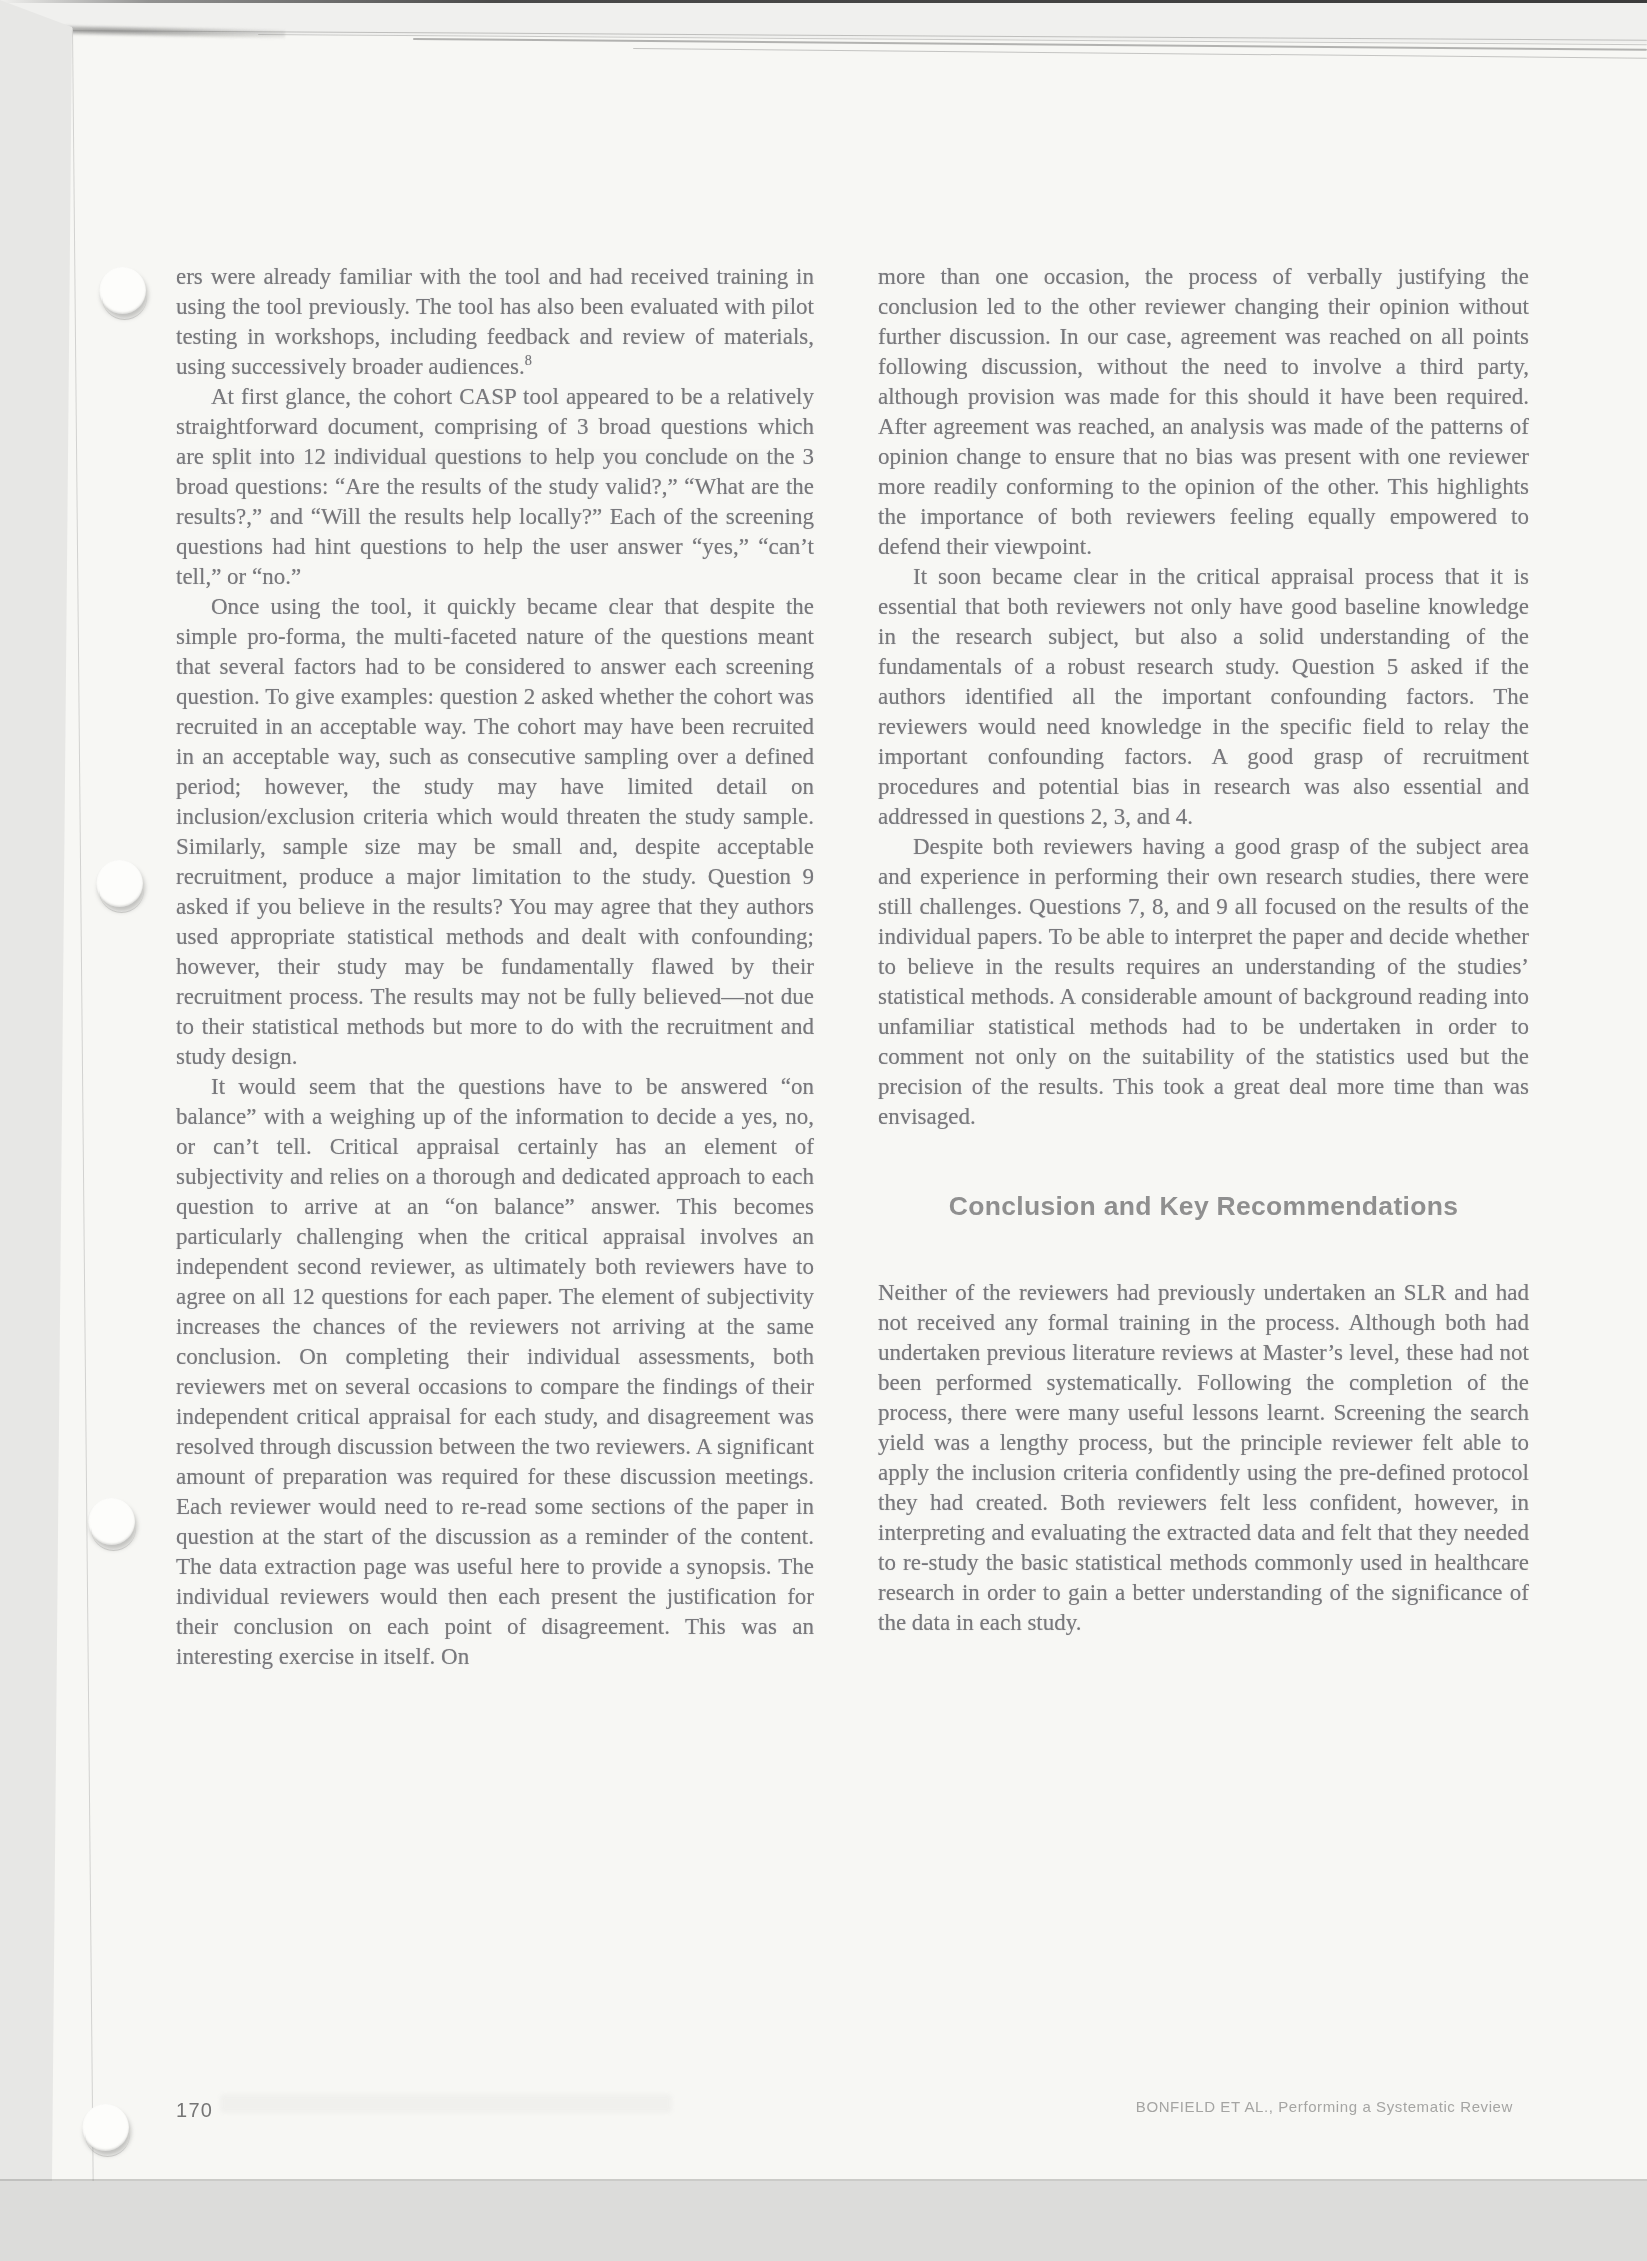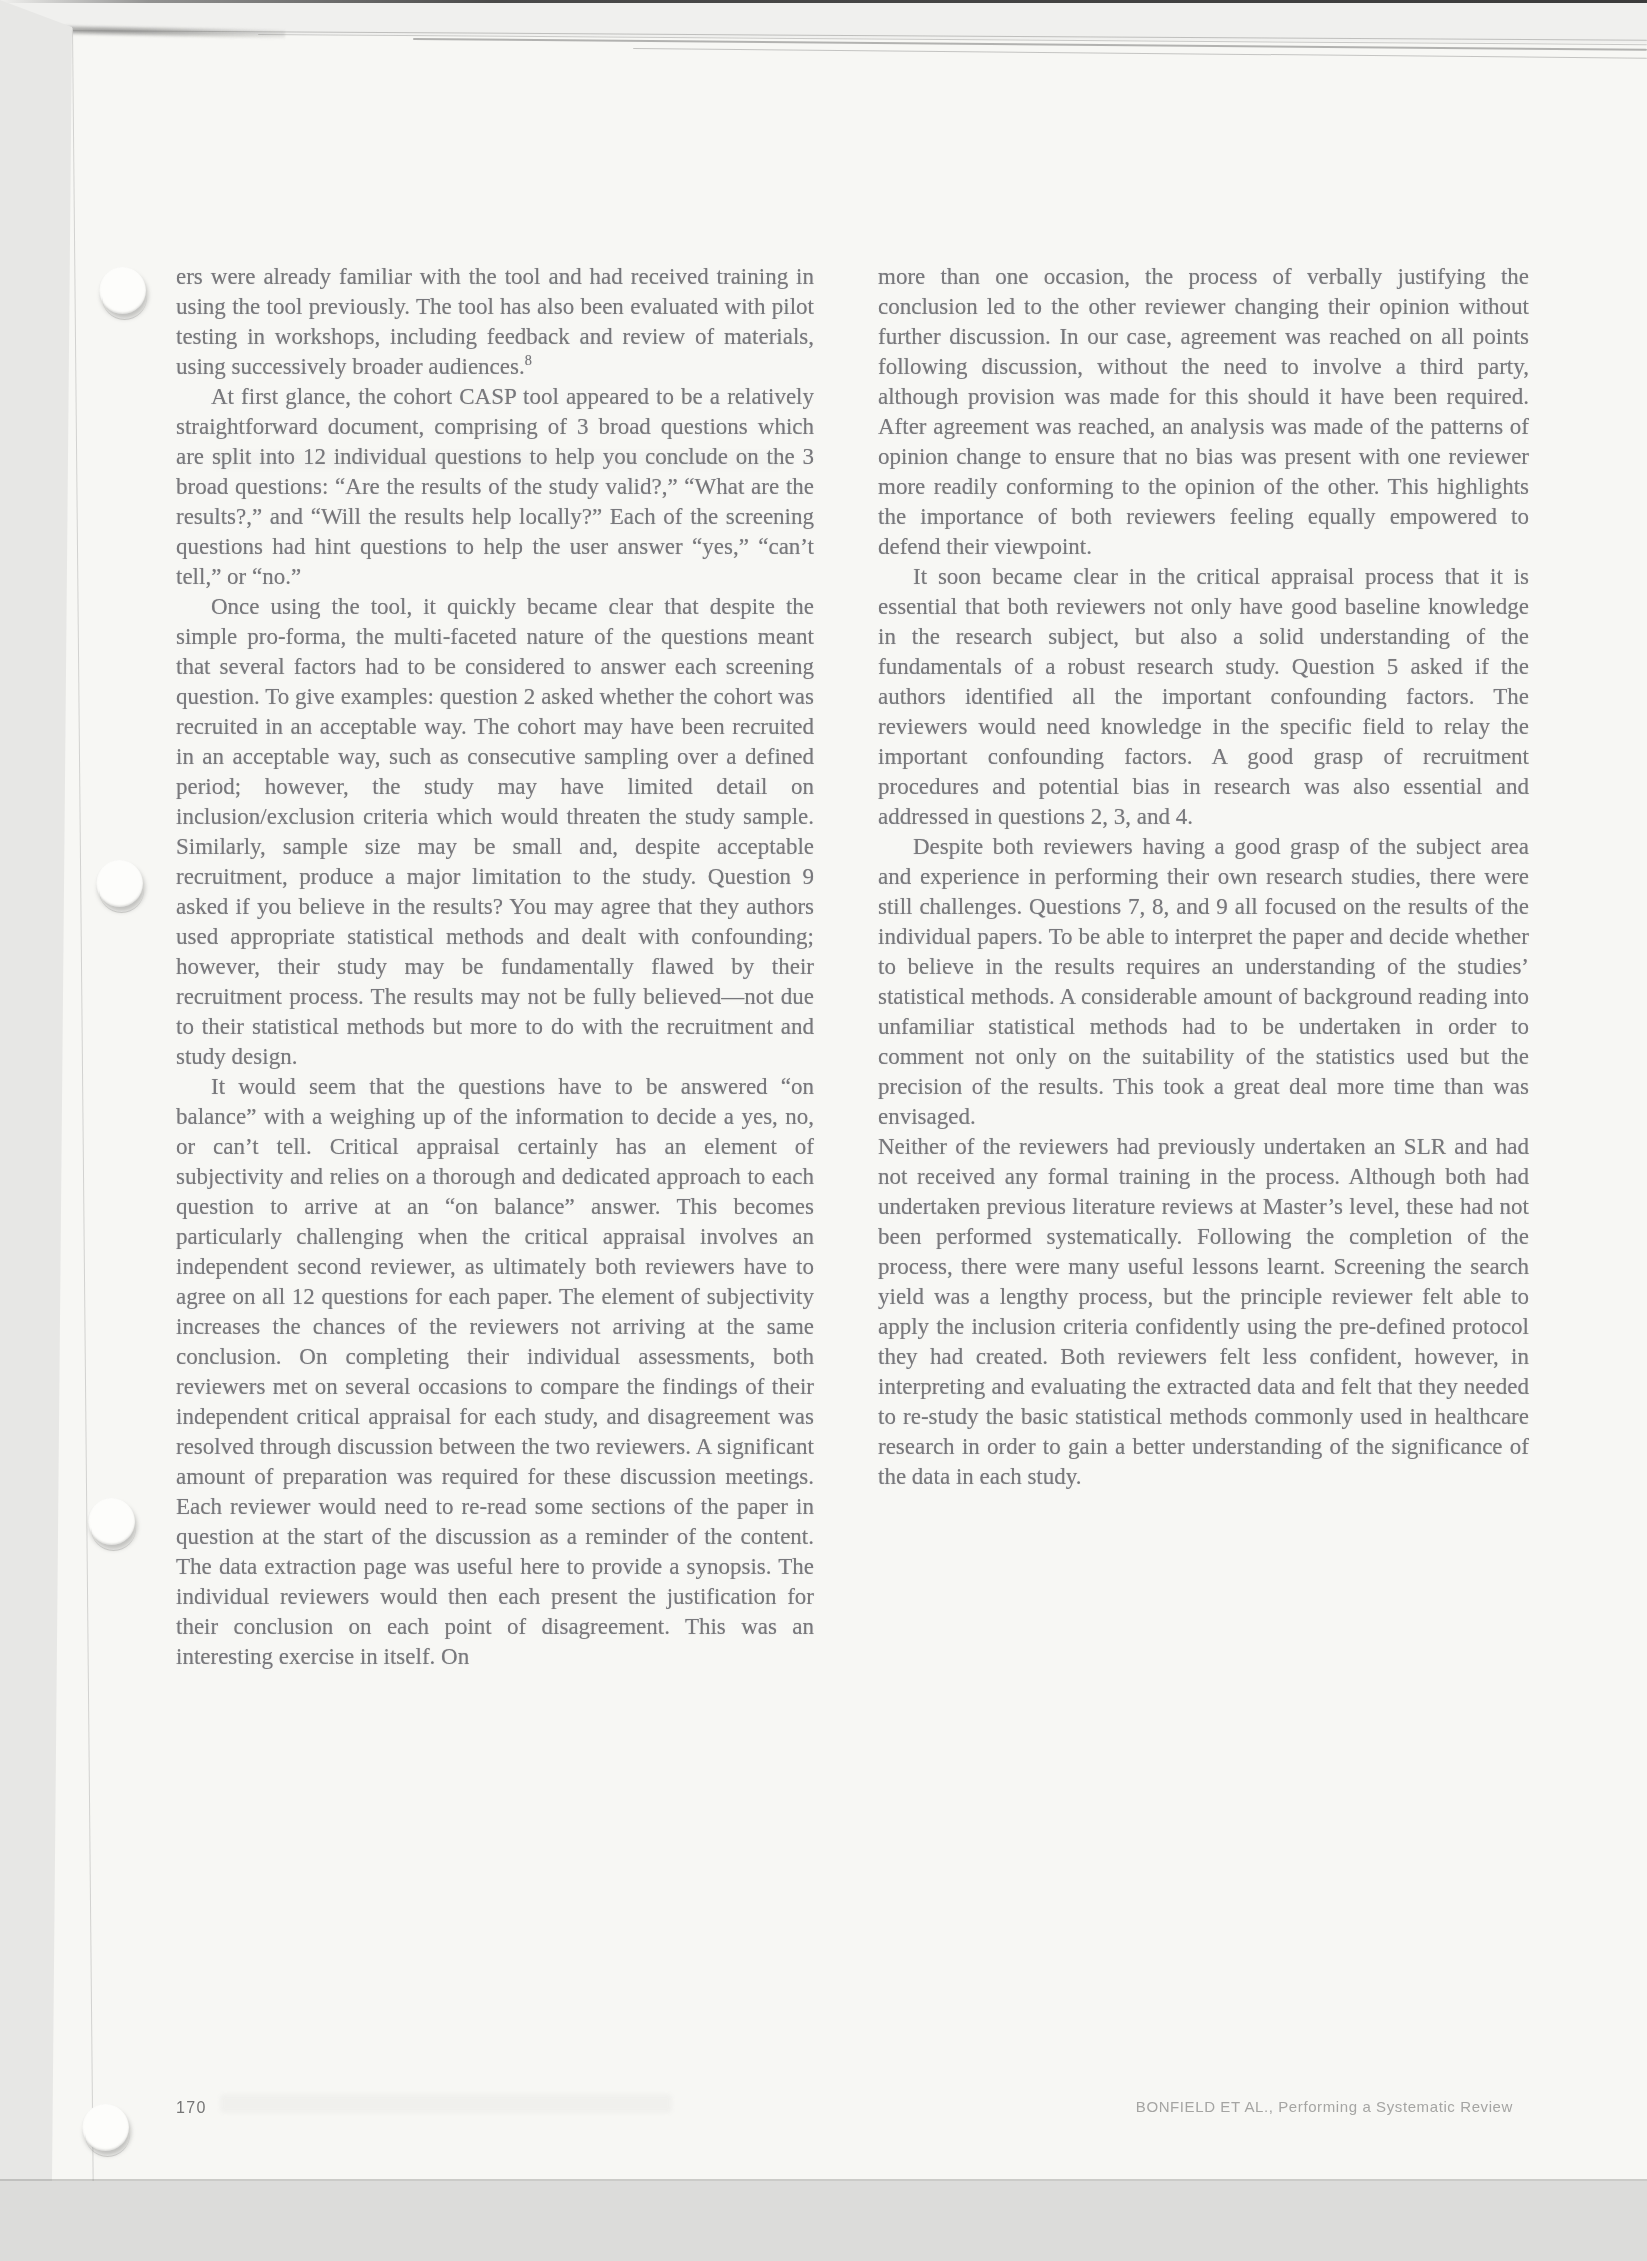--- a/index.html
+++ b/index.html
@@ -132,21 +132,21 @@
     text-align: center;
     text-indent: 0;
     text-shadow: none;
   }
 
   
   .page-number {
     position: absolute;
     left: 176px; top: 2099px;
     font-family: "Liberation Sans", sans-serif;
-    font-size: 16px;
+    font-size: 20px;
     letter-spacing: 1.3px;
     color: #757575;
   }
   .running-footer {
     position: absolute;
     left: 862px; top: 2098px;
     width: 651px;
     text-align: right;
     font-family: "Liberation Sans", sans-serif;
     font-size: 15px;
@@ -194,20 +194,21 @@
       <p class="body-para indent">Once using the tool, it quickly became clear that despite the simple pro-forma, the multi-faceted nature of the questions meant that several factors had to be considered to answer each screening question. To give examples: question 2 asked whether the cohort was recruited in an acceptable way. The cohort may have been recruited in an acceptable way, such as consecutive sampling over a defined period; however, the study may have limited detail on inclusion/exclusion criteria which would threaten the study sample. Similarly, sample size may be small and, despite acceptable recruitment, produce a major limitation to the study. Question 9 asked if you believe in the results? You may agree that they authors used appropriate statistical methods and dealt with confounding; however, their study may be fundamentally flawed by their recruitment process. The results may not be fully believed—not due to their statistical methods but more to do with the recruitment and study design.</p>
       <p class="body-para indent">It would seem that the questions have to be answered “on balance” with a weighing up of the information to decide a yes, no, or can’t tell. Critical appraisal certainly has an element of subjectivity and relies on a thorough and dedicated approach to each question to arrive at an “on balance” answer. This becomes particularly challenging when the critical appraisal involves an independent second reviewer, as ultimately both reviewers have to agree on all 12 questions for each paper. The element of subjectivity increases the chances of the reviewers not arriving at the same conclusion. On completing their individual assessments, both reviewers met on several occasions to compare the findings of their independent critical appraisal for each study, and disagreement was resolved through discussion between the two reviewers. A significant amount of preparation was required for these discussion meetings. Each reviewer would need to re-read some sections of the paper in question at the start of the discussion as a reminder of the content. The data extraction page was useful here to provide a synopsis. The individual reviewers would then each present the justification for their conclusion on each point of disagreement. This was an interesting exercise in itself. On</p>
     </div>
 
   <div class="col col-right">
     <div id="right-before">
         <p class="body-para">more than one occasion, the process of verbally justifying the conclusion led to the other reviewer changing their opinion without further discussion. In our case, agreement was reached on all points following discussion, without the need to involve a third party, although provision was made for this should it have been required. After agreement was reached, an analysis was made of the patterns of opinion change to ensure that no bias was present with one reviewer more readily conforming to the opinion of the other. This highlights the importance of both reviewers feeling equally empowered to defend their viewpoint.</p>
         <p class="body-para indent">It soon became clear in the critical appraisal process that it is essential that both reviewers not only have good baseline knowledge in the research subject, but also a solid understanding of the fundamentals of a robust research study. Question 5 asked if the authors identified all the important confounding factors. The reviewers would need knowledge in the specific field to relay the important confounding factors. A good grasp of recruitment procedures and potential bias in research was also essential and addressed in questions 2, 3, and 4.</p>
         <p class="body-para indent">Despite both reviewers having a good grasp of the subject area and experience in performing their own research studies, there were still challenges. Questions 7, 8, and 9 all focused on the results of the individual papers. To be able to interpret the paper and decide whether to believe in the results requires an understanding of the studies’ statistical methods. A considerable amount of background reading into unfamiliar statistical methods had to be undertaken in order to comment not only on the suitability of the statistics used but the precision of the results. This took a great deal more time than was envisaged.</p>
       </div>
+    <h2 class="section-heading">Conclusion and Key Recommendations</h2>
     <div id="right-after">
         <p class="body-para">Neither of the reviewers had previously undertaken an SLR and had not received any formal training in the process. Although both had undertaken previous literature reviews at Master’s level, these had not been performed systematically. Following the completion of the process, there were many useful lessons learnt. Screening the search yield was a lengthy process, but the principle reviewer felt able to apply the inclusion criteria confidently using the pre-defined protocol they had created. Both reviewers felt less confident, however, in interpreting and evaluating the extracted data and felt that they needed to re-study the basic statistical methods commonly used in healthcare research in order to gain a better understanding of the significance of the data in each study.</p>
       </div>
   </div>
 
   <div class="page-number">170</div>
 
   <div class="running-footer">BONFIELD ET AL., Performing a Systematic Review</div>
 
   <div class="scan-bottom-line"></div>

